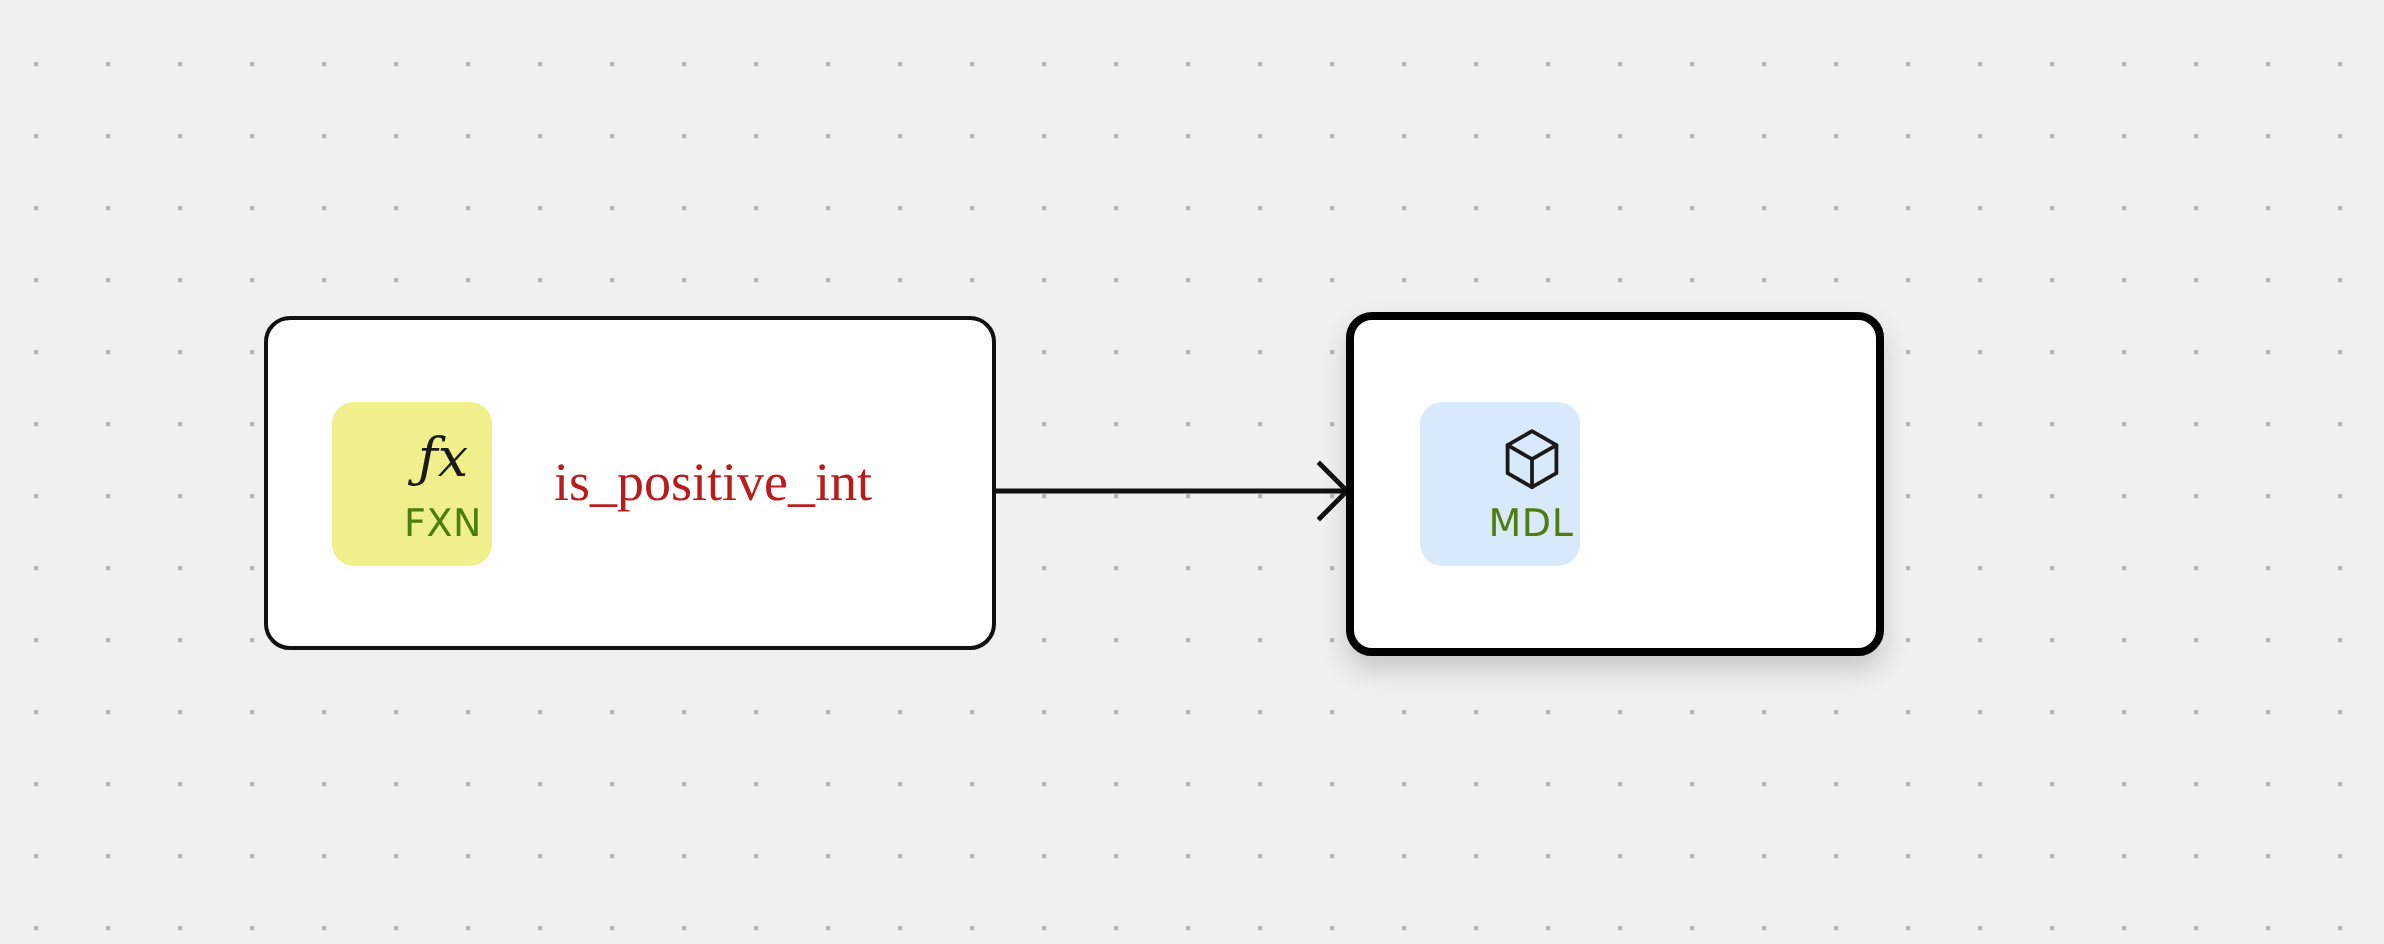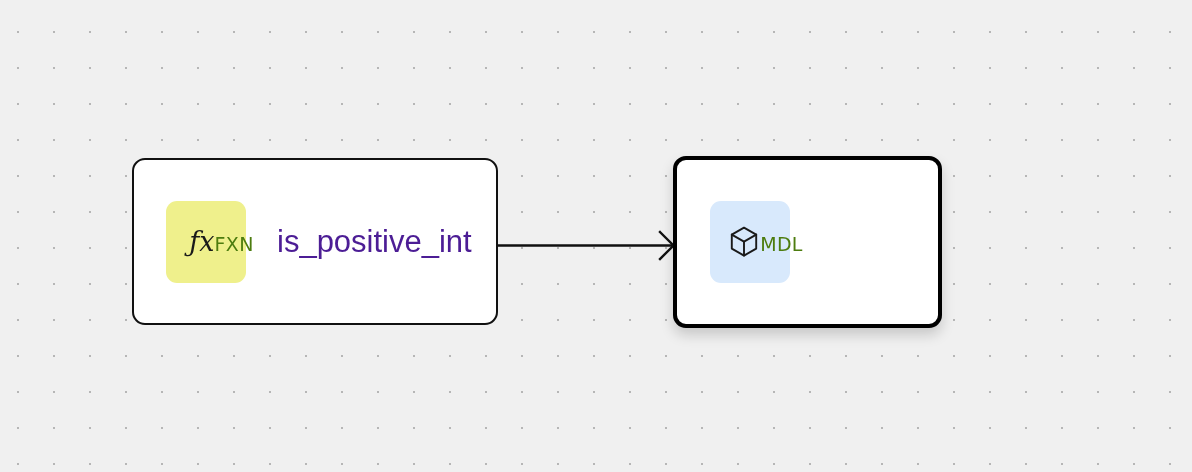--- a/index.html
+++ b/index.html
@@ -60,21 +60,21 @@
     box-shadow: 0 7px 13px rgba(0, 0, 0, 0.17);
   }
 
   
   .badge {
     box-sizing: border-box;
     width: 80px;
     height: 82px;
     border-radius: 11px;
     display: flex;
-    flex-direction: row;
+    flex-direction: column;
     align-items: center;
     justify-content: center;
     flex: none;
     padding-left: 31px;
   }
   .badge-fxn {
     background: #eff08c;
     margin-left: 32px;
   }
   .badge-mdl {
@@ -99,23 +99,23 @@
     font-family: "DejaVu Sans", sans-serif;
     font-size: 19px;
     line-height: 1;
     color: #4d7c0f;
     margin-top: 5px;
     letter-spacing: 0.3px;
   }
 
   
   .node-title {
-    font-family: Liberation Sans, sans-serif;
-    font-size: 31px;
-    color: #4c1d95;
+    font-family: Liberation Serif, serif;
+    font-size: 27px;
+    color: #b91c1c;
     white-space: nowrap;
   }
   .fxn-node .node-title { margin-left: 31px; }
   .mdl-node .node-title { margin-left: 33px; }
 </style>
 </head>
 <body>
 
 <div id="canvas">
 

